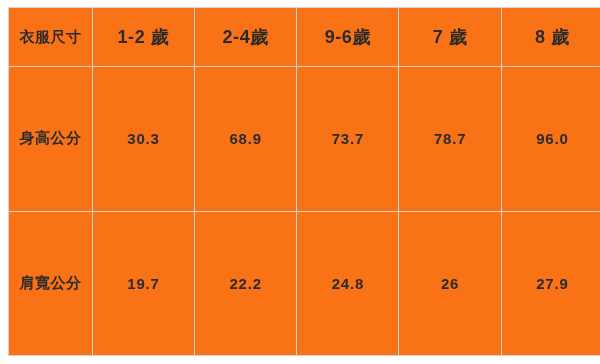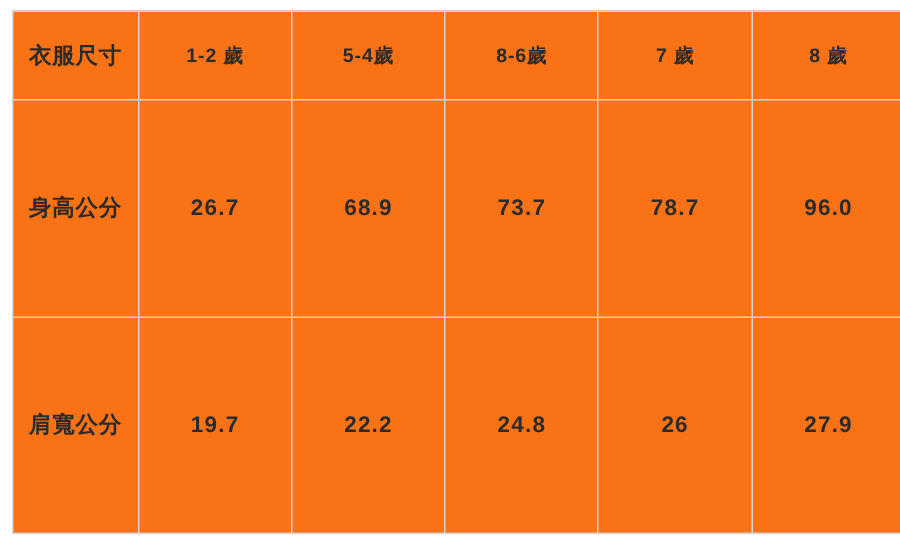--- a/index.html
+++ b/index.html
@@ -37,21 +37,21 @@
     vertical-align: middle;
     padding: 0;
     height: 58.16px;
     color: #2b2b2b;
     font-weight: bold;
     font-size: 15px;
     letter-spacing: 0.6px;
     white-space: nowrap;
   }
   table.size-chart th {
-    font-size: 13px;
+    font-size: 18px;
   }
   table.size-chart td.row-label,
   table.size-chart th.corner-label {
     font-size: 15px;
     letter-spacing: 0.5px;
   }
   table.size-chart td.data-cell {
     font-size: 15px;
     letter-spacing: 0.8px;
   }
@@ -66,30 +66,30 @@
       <col class="c-data">
       <col class="c-data">
       <col class="c-data">
       <col class="c-data">
       <col class="c-data">
     </colgroup>
     <thead>
       <tr>
         <th class="corner-label">衣服尺寸</th>
         <th>1-2 歲</th>
-        <th>5-4歲</th>
-        <th>8-6歲</th>
+        <th>2-4歲</th>
+        <th>9-6歲</th>
         <th>7 歲</th>
         <th>8 歲</th>
       </tr>
     </thead>
     <tbody>
       <tr>
         <td class="row-label">身高公分</td>
-        <td class="data-cell">26.7</td>
+        <td class="data-cell">30.3</td>
         <td class="data-cell">68.9</td>
         <td class="data-cell">73.7</td>
         <td class="data-cell">78.7</td>
         <td class="data-cell">96.0</td>
       </tr>
       <tr>
         <td class="row-label">肩寬公分</td>
         <td class="data-cell">19.7</td>
         <td class="data-cell">22.2</td>
         <td class="data-cell">24.8</td>

